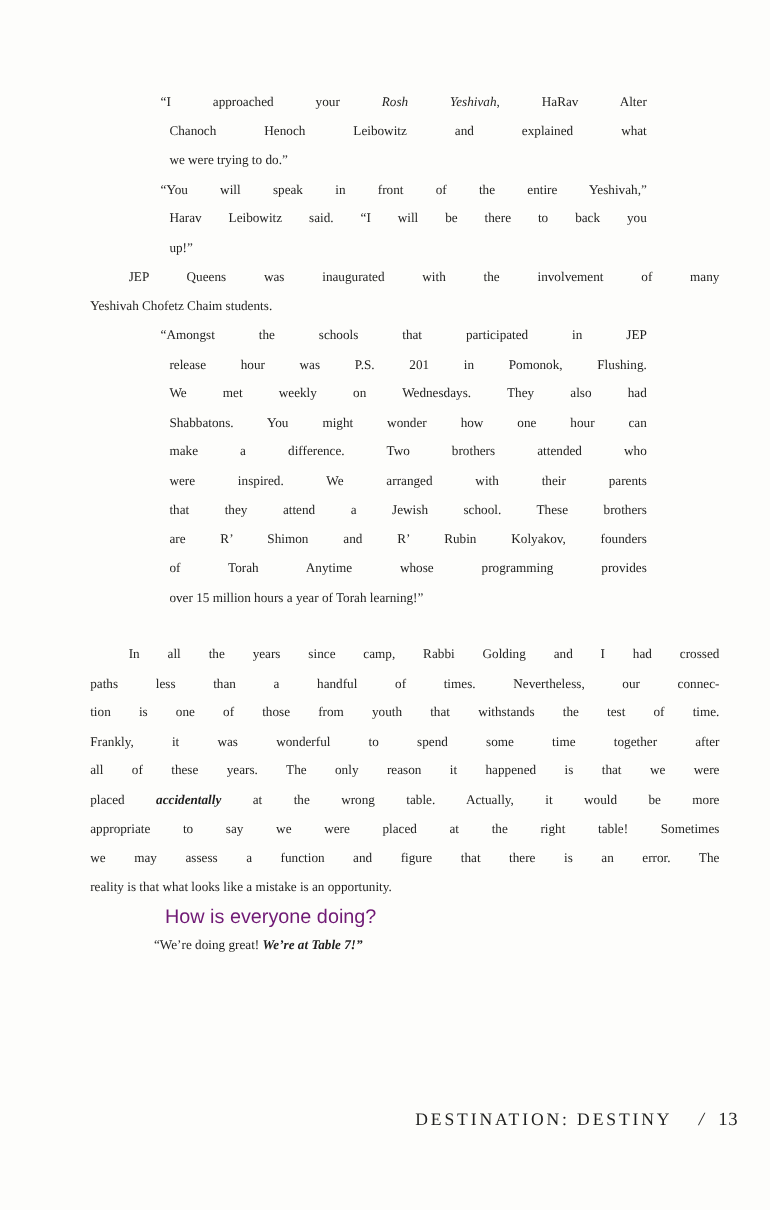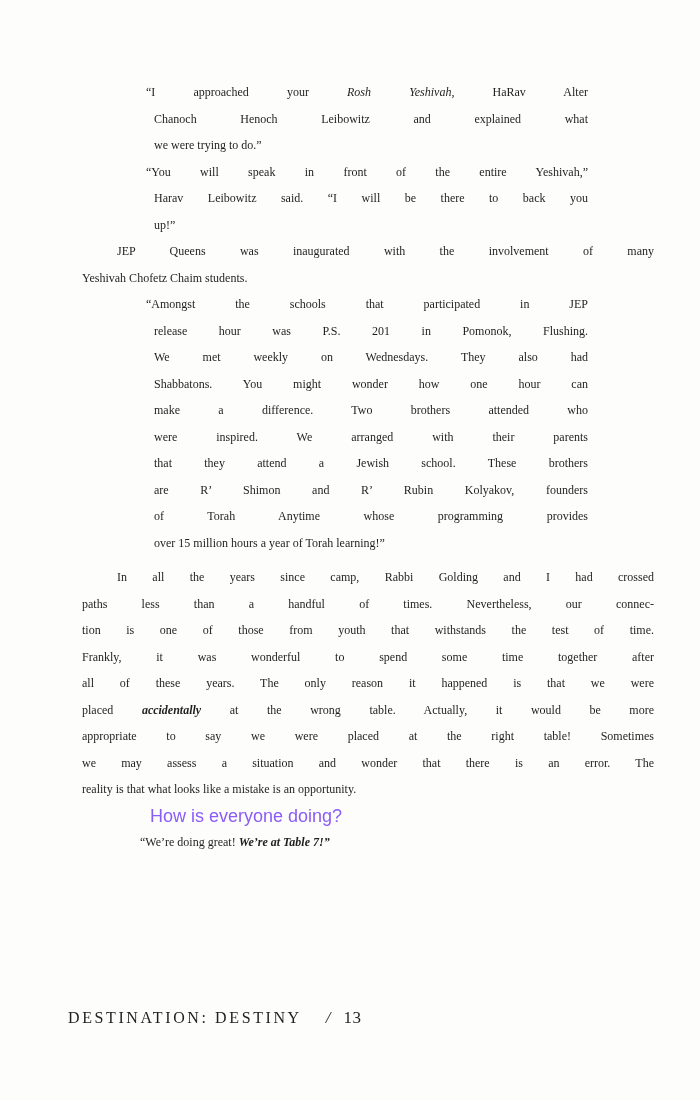--- a/index.html
+++ b/index.html
@@ -22,34 +22,34 @@
   }
   .line {
     font-size: 12px;
     line-height: 26.5px;
     white-space: normal;
   }
   .j { text-align: justify; text-align-last: justify; }
   .hang { text-indent: -8px; }
   .indent { text-indent: 35px; }
   .quote { margin-left: 72px; margin-right: 66px; }
-  .gap { margin-top: 8px; }
+  .gap { margin-top: 25px; }
   .it { font-style: italic; }
   .bi { font-style: italic; font-weight: 700; }
   .dlg-sans {
     font-family: "Liberation Sans", sans-serif;
     font-size: 18px;
     margin-left: 68px;
-    color: #8b5cf6;
+    color: #701a75;
   }
   .dlg-serif { margin-left: 66px; }
   .footer {
     position: absolute;
-    top: 1008px; left: 68px; width: 572px;
-    text-align: left;
+    top: 1008px; left: 99px; width: 572px;
+    text-align: right;
     white-space: nowrap;
   }
   .ft-title { font-size: 16px; letter-spacing: 2.6px; }
   .ft-slash { font-style: italic; font-size: 17px; margin-left: 24px; margin-right: 13px; }
   .ft-num { font-size: 17px; letter-spacing: 0.5px; }
 </style>
 </head>
 <body>
 
 <div class="page">
@@ -83,21 +83,21 @@
     </section>
 
     <section class="gap">
       <div class="line j indent">In all the years since camp, Rabbi Golding and I had crossed</div>
       <div class="line j">paths less than a handful of times. Nevertheless, our connec-</div>
       <div class="line j">tion is one of those from youth that withstands the test of time.</div>
       <div class="line j">Frankly, it was wonderful to spend some time together after</div>
       <div class="line j">all of these years. The only reason it happened is that we were</div>
       <div class="line j"><span>placed </span><span class="bi">accidentally</span><span> at the wrong table. Actually, it would be more</span></div>
       <div class="line j">appropriate to say we were placed at the right table! Sometimes</div>
-      <div class="line j">we may assess a situation and wonder that there is an error. The</div>
+      <div class="line j">we may assess a function and figure that there is an error. The</div>
       <div class="line">reality is that what looks like a mistake is an opportunity.</div>
     </section>
 
 
     <section>
       <div class="line dlg-sans">How is everyone doing?</div>
       <div class="line dlg-serif hang"><span>“We’re doing great! </span><span class="bi">We’re at Table 7!”</span></div>
     </section>
 
   </main>

